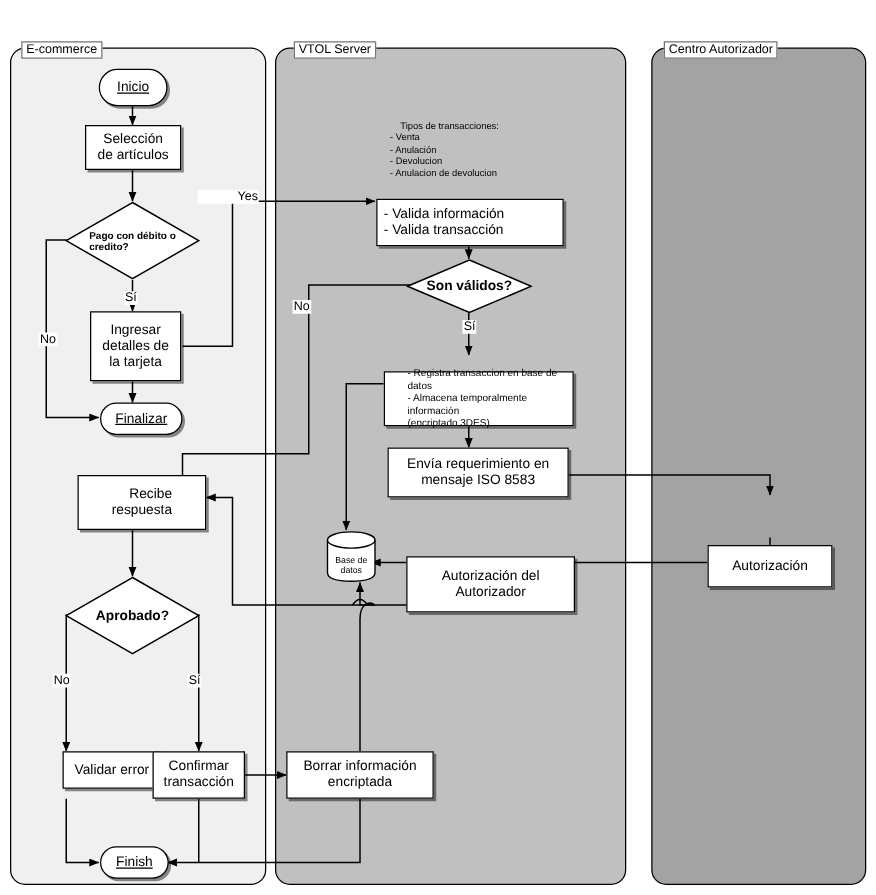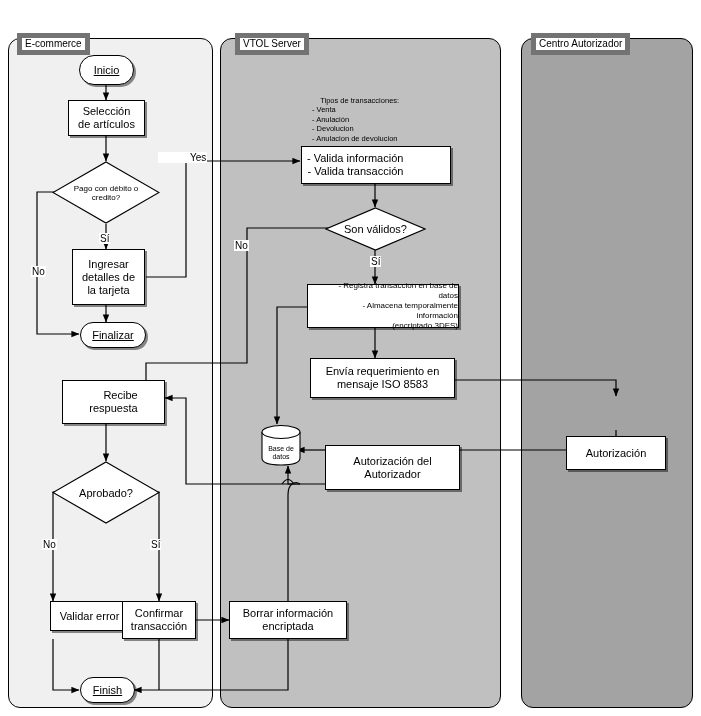--- a/index.html
+++ b/index.html
@@ -1,32 +1,32 @@
 <!DOCTYPE html>
 <html><head>
 <meta charset="utf-8">
 <style>
   html,body{margin:0;padding:0;background:#ffffff;}
   body{width:701px;height:716px;position:relative;overflow:hidden;
        font-family:"Liberation Sans",sans-serif;color:#000;}
   #canvas{position:absolute;left:0;top:0;width:701px;height:716px;}
   .lane{position:absolute;border:1px solid #000;border-radius:12px;box-sizing:border-box;}
-  .lane-label{position:absolute;background:#ffffff;border:5px solid #737373;
+  .lane-label{position:absolute;background:#ffffff;border:1px solid #737373;
               font-size:10px;line-height:12px;padding:0 3px;white-space:nowrap;z-index:6;}
   .node{position:absolute;box-sizing:border-box;background:#ffffff;border:1px solid #000;
         display:flex;align-items:center;justify-content:center;text-align:center;
         font-size:11px;line-height:13px;z-index:4;
         box-shadow:2px 2px 0 rgba(0,0,0,0.45);}
   .node.term{border-radius:16px;box-shadow:2px 2px 0 rgba(0,0,0,0.45);text-decoration:underline;}
-  .node.left{justify-content:flex-start;text-align:right;padding-left:5px;}
+  .node.left{justify-content:flex-start;text-align:left;padding-left:5px;margin-top:13px;}
   .node.small{font-size:8px;line-height:10px;}
   .diamond{position:absolute;z-index:4;}
   .diamond .dlabel{position:absolute;left:0;top:0;width:100%;height:100%;
-        display:flex;align-items:center;justify-content:center;text-align:center;
-        font-size:11px;line-height:12px;z-index:5;}
+        display:flex;align-items:center;justify-content:center;
+        font-size:11px;line-height:12px;z-index:5;font-weight:bold;}
   .diamond.small .dlabel{font-size:8px;line-height:9px;}
   .db{position:absolute;z-index:4;}
   .db .dblabel{position:absolute;left:0;top:0;width:100%;height:100%;
         display:flex;align-items:center;justify-content:center;text-align:center;
         font-size:7px;line-height:8px;z-index:5;}
   .note{position:absolute;font-size:7.5px;line-height:9.5px;white-space:pre;z-index:4;}
   .elabel{position:absolute;background:#ffffff;font-size:10px;line-height:11px;
           padding:0 1px;z-index:5;}
   svg{position:absolute;left:0;top:0;}
   #edges{z-index:2;}

